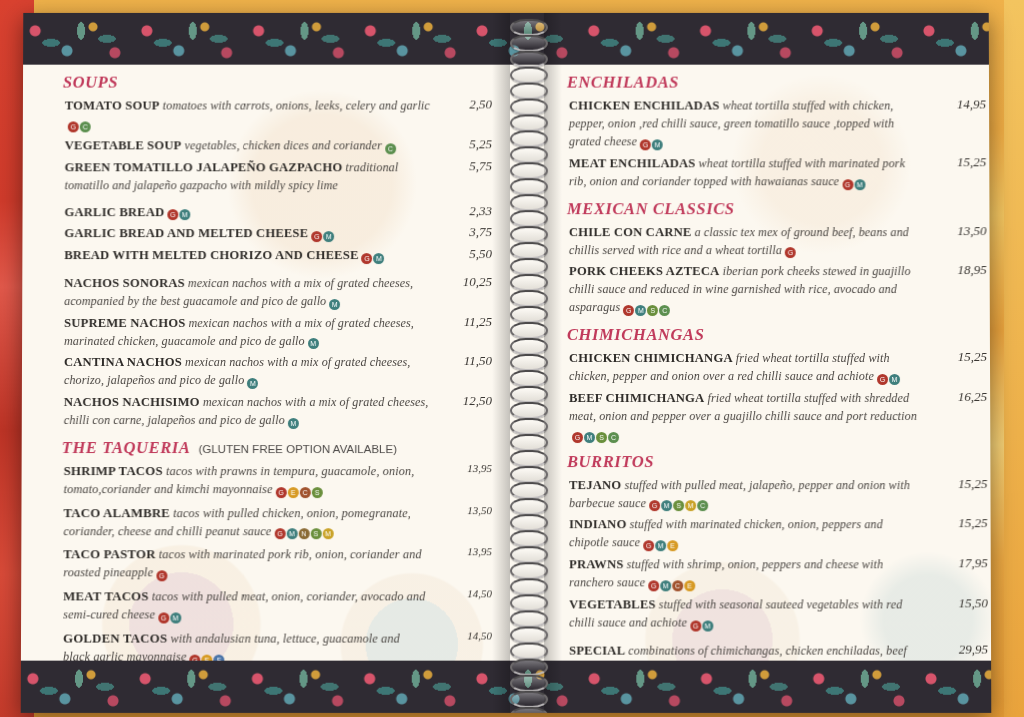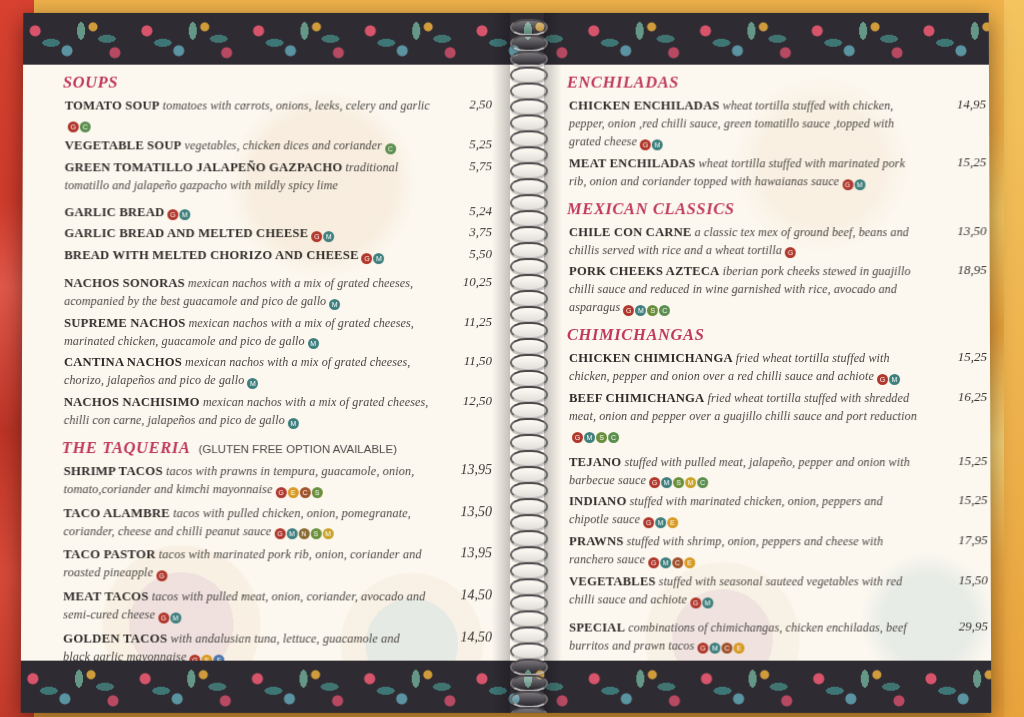--- a/index.html
+++ b/index.html
@@ -130,21 +130,21 @@
   .alg i{
     display:inline-block;width:11px;height:11px;border-radius:50%;
     font-style:normal;font-size:7px;line-height:11px;text-align:center;
     color:#fff;margin-right:1px;vertical-align:-1px;
     font-family:"Liberation Sans",sans-serif;
   }
   
   .taqueria .item{margin-bottom:5px;}
   .taqueria .nm{font-size:12.8px;}
   .taqueria .ds{font-size:12.3px;}
-  .taqueria .price{font-size:14px;}
+  .taqueria .price{font-size:11px;}
   .lead{padding-left:2px;}
 </style>
 </head>
 <body>
 
 <div id="backdrop"></div>
 
 <div id="menu">
 
   <div class="band top">
@@ -217,21 +217,21 @@
           <div class="price">5,25</div>
         </div>
         <div class="item">
           <div class="body lead"><span class="nm">GREEN TOMATILLO JALAPEÑO GAZPACHO</span><span class="ds"> traditional tomatillo and jalapeño gazpacho with mildly spicy lime</span></div>
           <div class="price">5,75</div>
         </div>
       </div>
       <div class="section">
         <div class="item">
           <div class="body lead"><span class="nm">GARLIC BREAD</span><span class="alg"><i style="background: rgb(176, 55, 44);">G</i><i style="background: rgb(63, 127, 125);">M</i></span></div>
-          <div class="price">5,24</div>
+          <div class="price">2,33</div>
         </div>
         <div class="item">
           <div class="body lead"><span class="nm">GARLIC BREAD AND MELTED CHEESE</span><span class="alg"><i style="background: rgb(176, 55, 44);">G</i><i style="background: rgb(63, 127, 125);">M</i></span></div>
           <div class="price">3,75</div>
         </div>
         <div class="item">
           <div class="body lead"><span class="nm">BREAD WITH MELTED CHORIZO AND CHEESE</span><span class="alg"><i style="background: rgb(176, 55, 44);">G</i><i style="background: rgb(63, 127, 125);">M</i></span></div>
           <div class="price">5,50</div>
         </div>
       </div>
@@ -305,20 +305,21 @@
         <div class="item">
           <div class="body lead"><span class="nm">CHICKEN CHIMICHANGA</span><span class="ds"> fried wheat tortilla stuffed with chicken, pepper and onion over a red chilli sauce and achiote</span><span class="alg"><i style="background: rgb(176, 55, 44);">G</i><i style="background: rgb(63, 127, 125);">M</i></span></div>
           <div class="price">15,25</div>
         </div>
         <div class="item">
           <div class="body lead"><span class="nm">BEEF CHIMICHANGA</span><span class="ds"> fried wheat tortilla stuffed with shredded meat, onion  and  pepper over a guajillo chilli sauce and port reduction</span><span class="alg"><i style="background: rgb(176, 55, 44);">G</i><i style="background: rgb(63, 127, 125);">M</i><i style="background: rgb(106, 143, 60);">S</i><i style="background: rgb(92, 143, 79);">C</i></span></div>
           <div class="price">16,25</div>
         </div>
       </div>
       <div class="section">
+        <div class="sec-title">BURRITOS</div>
         <div class="item">
           <div class="body lead"><span class="nm">TEJANO</span><span class="ds"> stuffed with pulled meat, jalapeño, pepper and onion with barbecue sauce</span><span class="alg"><i style="background: rgb(176, 55, 44);">G</i><i style="background: rgb(63, 127, 125);">M</i><i style="background: rgb(106, 143, 60);">S</i><i style="background: rgb(201, 162, 39);">M</i><i style="background: rgb(92, 143, 79);">C</i></span></div>
           <div class="price">15,25</div>
         </div>
         <div class="item">
           <div class="body lead"><span class="nm">INDIANO</span><span class="ds"> stuffed with marinated chicken, onion, peppers and chipotle sauce</span><span class="alg"><i style="background: rgb(176, 55, 44);">G</i><i style="background: rgb(63, 127, 125);">M</i><i style="background: rgb(215, 154, 36);">E</i></span></div>
           <div class="price">15,25</div>
         </div>
         <div class="item">
           <div class="body lead"><span class="nm">PRAWNS</span><span class="ds"> stuffed with shrimp, onion, peppers and cheese with ranchero sauce</span><span class="alg"><i style="background: rgb(176, 55, 44);">G</i><i style="background: rgb(63, 127, 125);">M</i><i style="background: rgb(160, 82, 45);">C</i><i style="background: rgb(215, 154, 36);">E</i></span></div>

